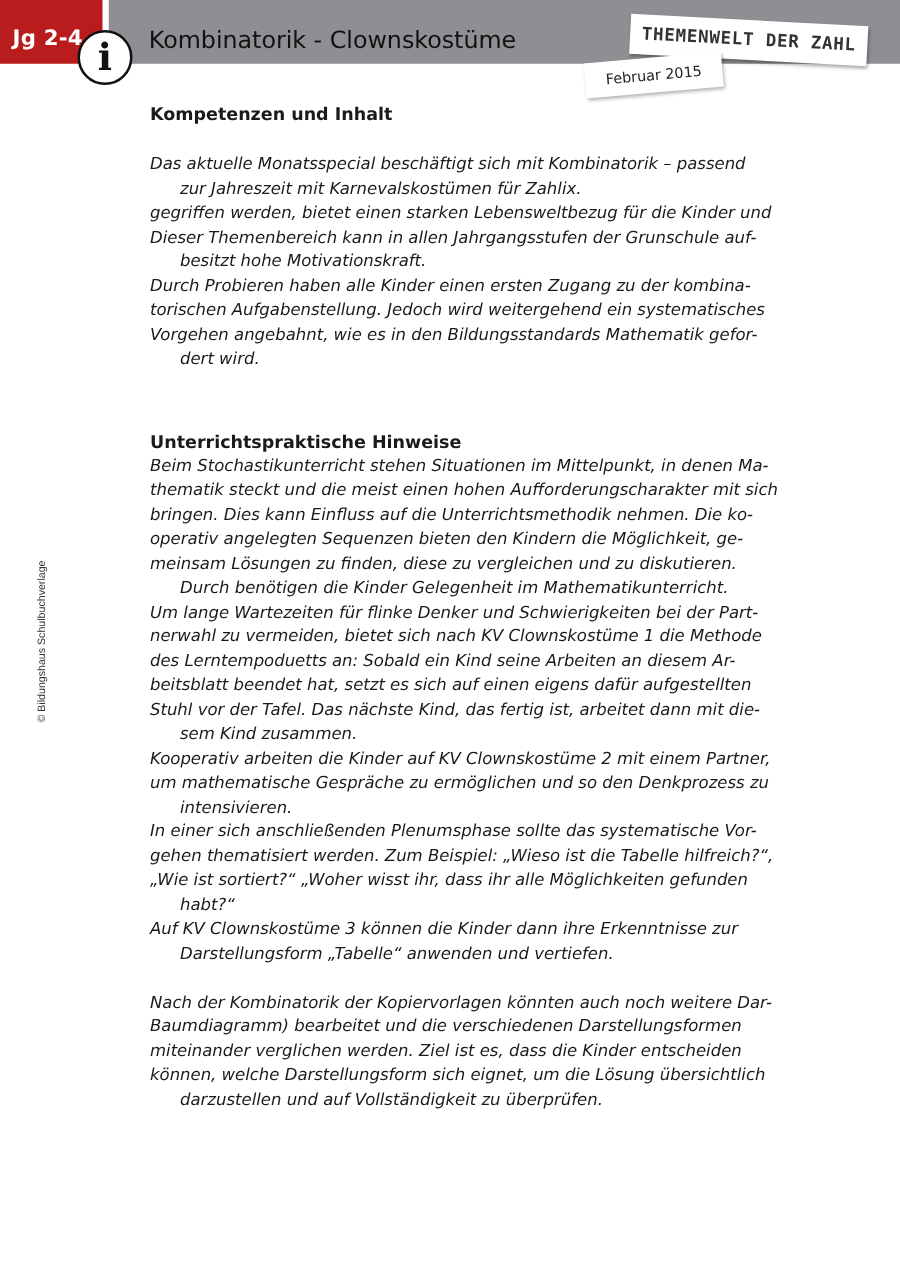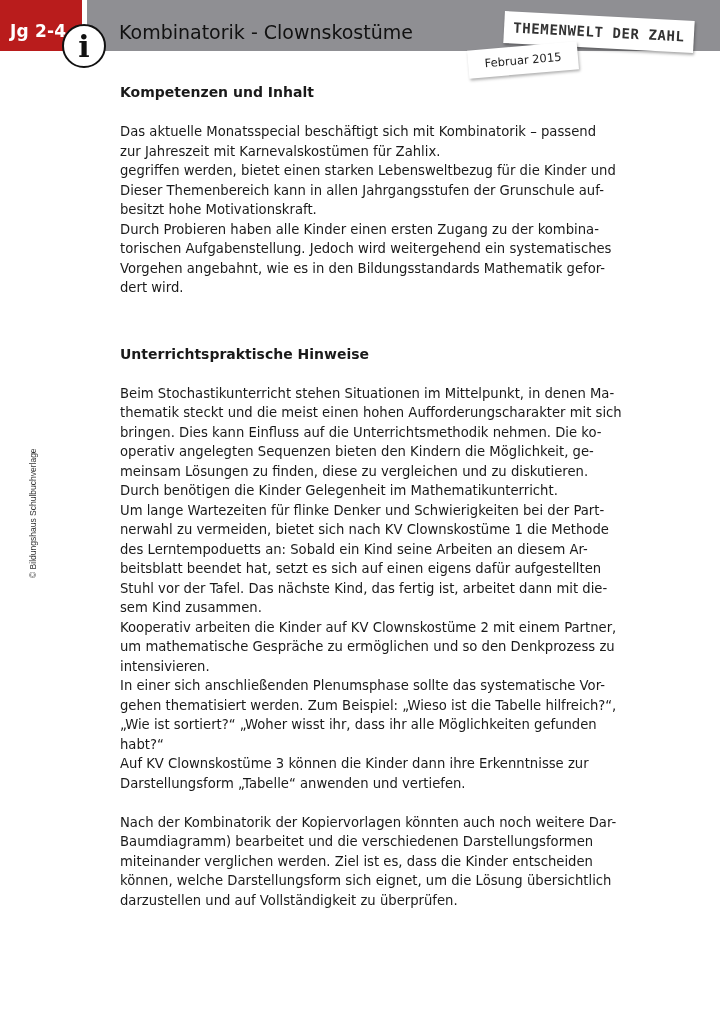--- a/index.html
+++ b/index.html
@@ -16,25 +16,25 @@
   .tag-main { position: absolute; left: 504px; top: 16px; width: 190px; height: 32px; background: #fff;
               transform: rotate(3deg); box-shadow: 1px 2px 3px rgba(0,0,0,0.35); display: flex; align-items: center; justify-content: center; }
   .tag-main span { font-family: "DejaVu Sans Mono", monospace; font-weight: bold; font-size: 14px; color: #333; letter-spacing: 0.6px; }
   .tag-date { position: absolute; left: 468px; top: 46px; width: 110px; height: 28px; background: #fff;
               transform: rotate(-5deg); box-shadow: 1px 2px 3px rgba(0,0,0,0.3); display: flex; align-items: center; justify-content: center; }
   .tag-date span { font-size: 11.5px; color: #222; }
   .side-credit { position: absolute; left: 28px; top: 578px; transform-origin: left top; transform: rotate(-90deg);
                  font-size: 8.5px; color: #333; white-space: nowrap; font-family: "Liberation Sans", sans-serif; }
   .content { position: absolute; left: 120px; top: 82px; width: 448px; }
   h2 { font-size: 14px; font-weight: bold; margin: 0; line-height: 20px; }
-  .para { font-size: 13.2px; line-height: 19.5px; margin: 0; text-align: justify; }
+  .para { font-size: 13.2px; line-height: 19.5px; margin: 0; text-align: justify; font-style: italic; }
   .line { display: block; text-align: justify; text-align-last: justify; white-space: nowrap; }
-  .line.last { text-align-last: left; }
+  .line.last { text-align-last: left; margin-left: 24px; }
   #h1 { margin-bottom: 20px; }
-  #s2 { margin-top: 46px; margin-bottom: 20px; }
+  #s2 { margin-top: 46px; }
   #p-extra { margin-top: 19.5px; }
 </style>
 </head>
 <body>
 
 <div class="grade-block">
   <span class="grade-label">Jg 2-4</span>
 </div>
 <div class="title-bar"></div>
 <div class="page-title">Kombinatorik - Clownskostüme</div>

